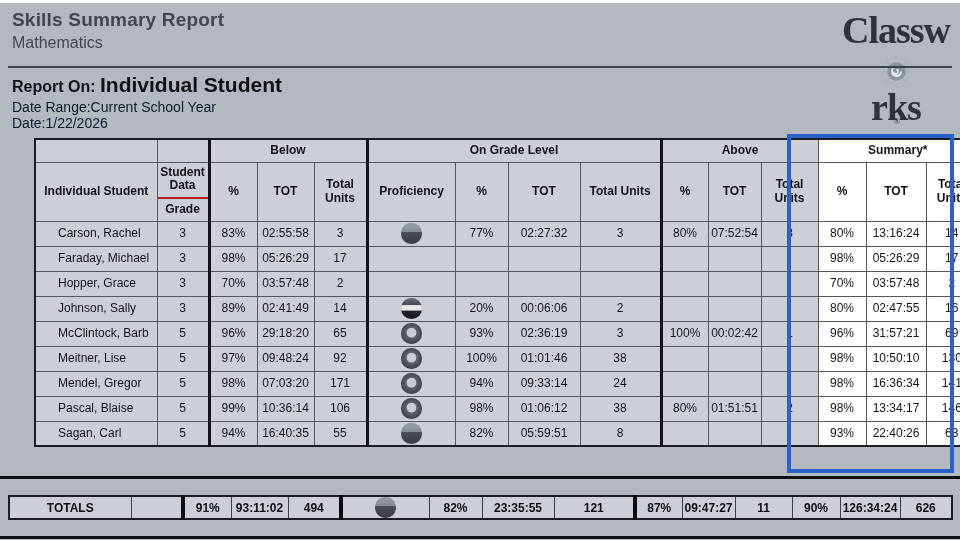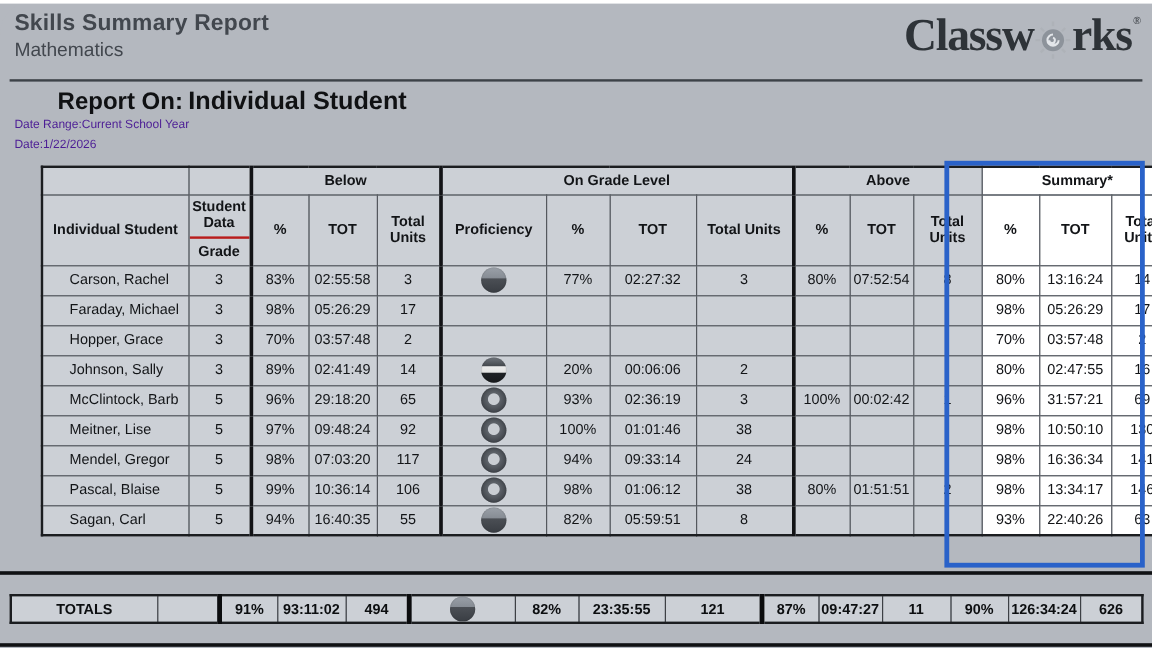--- a/index.html
+++ b/index.html
@@ -5,30 +5,30 @@
   * { margin:0; padding:0; box-sizing:border-box; }
   html,body { width:960px; height:540px; }
   body { font-family:"Liberation Sans", sans-serif; background:#b4b8bf; position:relative; overflow:hidden; }
   #page { position:relative; width:960px; height:540px; background:#b4b8bf;border-radius:29px; }
   .top-edge { position:absolute; left:0; top:0; width:960px; height:3px; background:#ffffff; }
 
   
   .title-block { position:absolute; left:12px; top:9px; color:#42474e; }
   .report-title { font-size:19px; font-weight:bold; letter-spacing:.2px; }
   .report-subject { font-size:16px; margin-top:3px; }
-  .logo { position:absolute; right:10px; top:8px; display:flex; align-items:center; font-family:"Liberation Serif", serif; font-size:38px; font-weight:600; color:#2e3338; letter-spacing:-1px; }
+  .logo { position:absolute; right:10px; top:8px; display:flex; align-items:center; font-family:"Liberation Serif", serif; font-size:38px; font-weight:600; color:#2e3338; letter-spacing:-1px;flex-direction:column; }
   .logo svg { margin:0 -1px 0 0; display:block; position:relative; top:3px; }
   .logo .reg { font-size:9px; font-weight:normal; position:relative; top:-13px; left:1px; letter-spacing:0; }
 
   .h-divider { position:absolute; left:8px; top:66px; width:944px; height:2px; background:#3d4248; }
 
   .report-on { position:absolute; left:12px; top:73px; color:#101113; }
-  .report-on .lbl { font-size:20px; font-weight:bold;margin-left:36px; }
+  .report-on .lbl { font-size:16px; font-weight:bold; }
   .report-on .val { font-size:21px; font-weight:bold; }
-  .date-line { position:absolute; left:12px; font-size:10px; color:#4c1d95; }
+  .date-line { position:absolute; left:12px; font-size:14px; color:#0f172a; }
   .date-range { top:99px; }
   .date-on { top:115px; }
 
   
   .tbl-wrap { position:absolute; left:8px; top:138px; }
   table.report { border-collapse:collapse; table-layout:fixed; width:943px; font-size:12px; color:#121417;margin-left:26px; }
   table.report td, table.report th { border:1px solid #54585e; background:#ccd0d6; text-align:center; vertical-align:middle; overflow:hidden; line-height:1.15; font-weight:normal; }
   table.report { border:2px solid #1b1d20; }
   table.report thead th { font-weight:bold; }
   tr.grp-row { height:23px; }
@@ -256,21 +256,21 @@
             <td></td>
             <td class="sum">98%</td>
             <td class="sum">10:50:10</td>
             <td class="sum">130</td>
           </tr>
           <tr>
             <td class="name">Mendel, Gregor</td>
             <td>5</td>
             <td class="thickL">98%</td>
             <td>07:03:20</td>
-            <td>117</td>
+            <td>171</td>
             <td class="thickL">
               <span class="icon prof-donut"></span>
             </td>
             <td>94%</td>
             <td>09:33:14</td>
             <td>24</td>
             <td class="thickL"></td>
             <td></td>
             <td></td>
             <td class="sum">98%</td>

